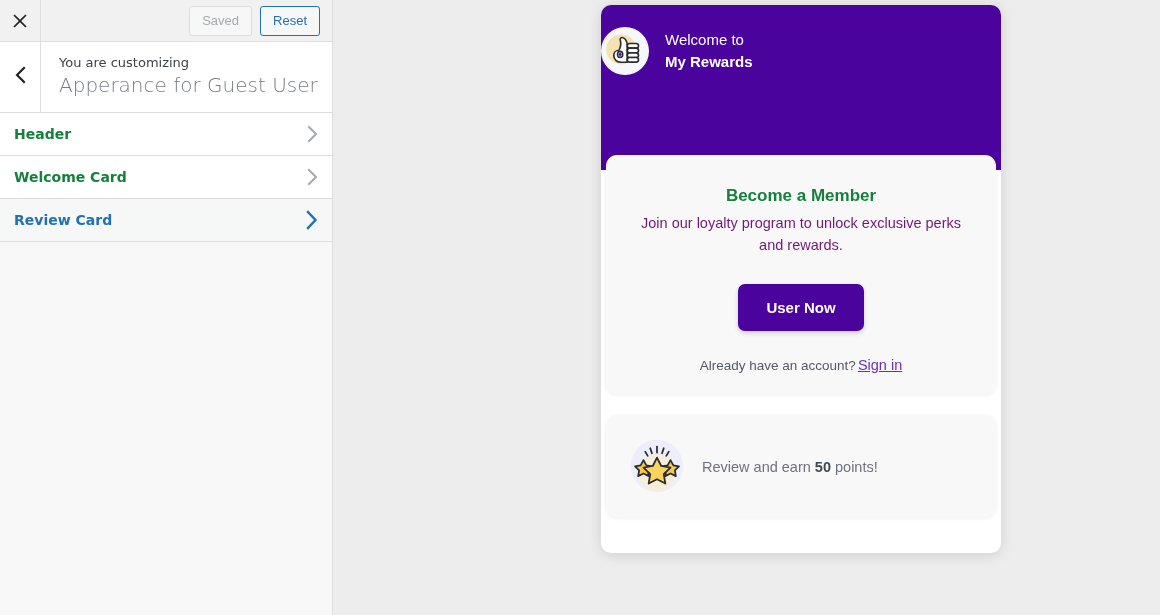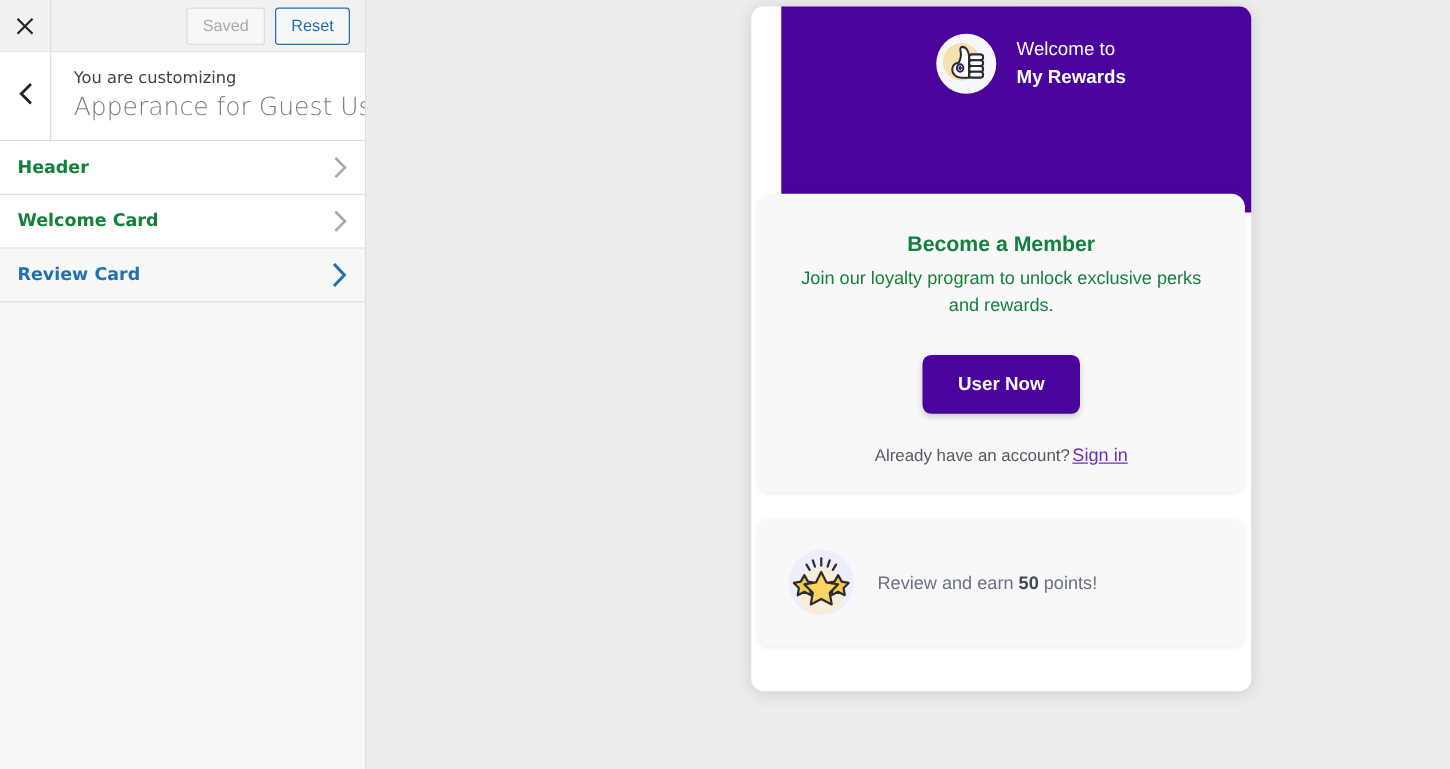--- a/index.html
+++ b/index.html
@@ -19,21 +19,21 @@
     width: 1160px;
     height: 615px;
     background: #ededed;
   }
 
   
   .customizer-sidebar {
     position: absolute;
     left: 0;
     top: 0;
-    width: 293px;
+    width: 333px;
     height: 615px;
     background: #f8f8f8;
     border-right: 1px solid #dddddd;
     box-sizing: border-box;
     z-index: 5;
   }
 
   .cz-toolbar {
     position: relative;
     height: 42px;
@@ -190,22 +190,20 @@
   .widget-header {
     position: absolute;
     left: 0; top: 0;
     width: 100%;
     height: 165px;
     background: #4b039e;
     box-sizing: border-box;
     padding: 22px 0 0 0;
     display: flex;
     align-items: flex-start;
-    justify-content: center;
-    margin-left: 24px;
   }
   .wh-inner {
     display: flex;
     align-items: center;
     gap: 16px;
   }
   .wh-logo {
     width: 48px;
     height: 48px;
     border-radius: 50%;
@@ -262,21 +260,21 @@
   }
   .sc-title {
     font-size: 17px;
     font-weight: bold;
     color: #15803d;
     line-height: 1.3;
     font-family: "Liberation Sans", sans-serif;
   }
   .sc-sub {
     font-size: 14.5px;
-    color: #15803d;
+    color: #701a75;
     line-height: 1.5;
     font-family: "Liberation Sans", sans-serif;
     margin: 6px auto 0;
     max-width: 336px;
   }
   .sc-btn {
     display: inline-block;
     margin-top: 27px;
     background: #4b039e;
     color: #ffffff;

